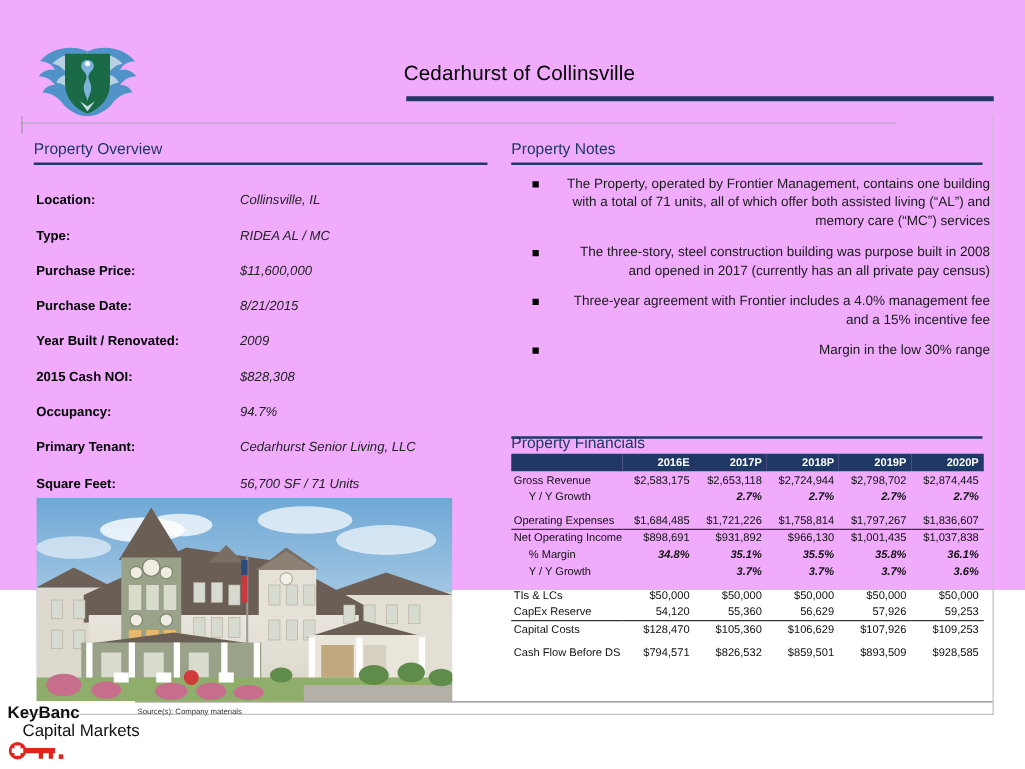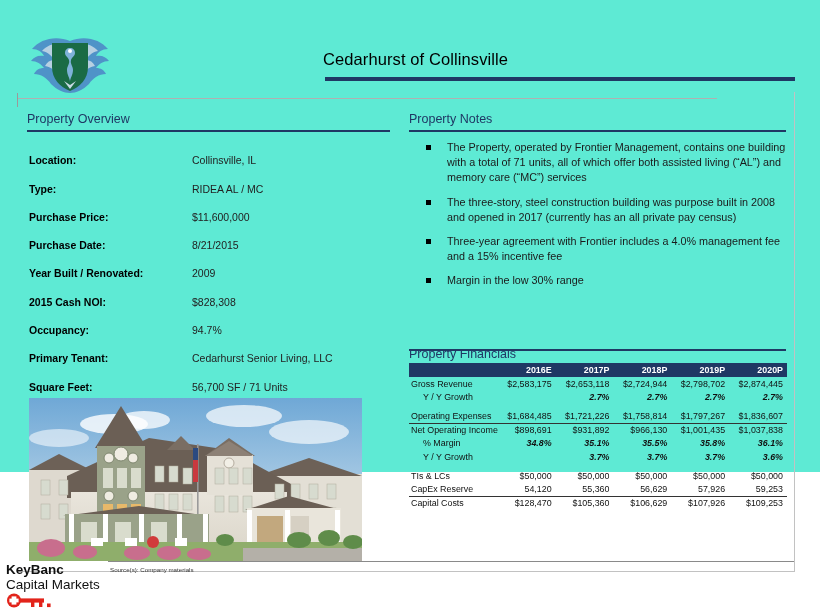--- a/index.html
+++ b/index.html
@@ -6,21 +6,21 @@
   html, body {
     margin: 0; padding: 0;
     width: 820px; height: 615px;
     background: #ffffff;
     font-family: "Liberation Sans", sans-serif;
     overflow: hidden;
   }
   #slide {
     position: relative;
     width: 820px; height: 472px;
-    background: #5eead4;
+    background: #f0abfc;
   }
 
   
   #logo-emblem {
     position: absolute; left: 26px; top: 33px;
     width: 88px; height: 62px;
   }
   #slide-title {
     position: absolute; left: 323px; top: 50px;
     font-size: 16.5px; color: #000000;
@@ -74,21 +74,21 @@
     width: 360px;
   }
   .ov-row {
     display: flex; height: 28.3px; align-items: flex-end;
   }
   .ov-label {
     width: 163px; flex: 0 0 163px;
     font-size: 10.5px; font-weight: bold; color: #000;
   }
   .ov-value {
-    font-size: 10.5px; color: #222;
+    font-size: 10.5px; color: #222; font-style: italic;
   }
 
   
   #photo {
     position: absolute; left: 29px; top: 398px;
     width: 333px; height: 163px;
     overflow: hidden;
     border: 0;
   }
   #photo svg { display:block; }
@@ -97,20 +97,21 @@
   #notes-list {
     position: absolute; left: 414px; top: 140px;
     width: 378px;
   }
   .note {
     position: relative;
     padding-left: 33px;
     margin-bottom: 9px;
     font-size: 10.8px; color: #1a1a1a;
     line-height: 15.2px;
+    text-align: right;
   }
   .note .bullet {
     position: absolute; left: 12px; top: 5px;
     width: 5px; height: 5px; background: #000;
   }
 
   
   #fin-table {
     position: absolute; left: 409px; top: 363px;
     width: 378px;
@@ -144,21 +145,21 @@
   }
   #source-text {
     position: absolute; left: 110px; top: 566px;
     font-size: 6.2px; color: #333;
   }
   #keybanc {
     position: absolute; left: 6px; top: 562px;
     width: 120px;
   }
   #kb-line1 { font-size: 13.5px; font-weight: bold; color: #111; line-height: 15px; }
-  #kb-line2 { font-size: 13.5px; color: #111; line-height: 15px; }
+  #kb-line2 { font-size: 13.5px; color: #111; line-height: 15px; margin-left: 12px; }
   #kb-key { margin-top: 1px; }
   #page-num {
     position: absolute; left: 772px; top: 589px;
     font-size: 11px; font-weight: bold; color: #111; margin-top: 44px;
   }
 </style>
 </head>
 <body>
 
 <div id="slide">
@@ -471,20 +472,28 @@
           <td class="lbl">Capital Costs</td>
           <td class="num">$128,470</td>
           <td class="num">$105,360</td>
           <td class="num">$106,629</td>
           <td class="num">$107,926</td>
           <td class="num">$109,253</td>
         </tr>
         <tr class="spacer">
           <td colspan="6"></td>
         </tr>
+        <tr>
+          <td class="lbl">Cash Flow Before DS</td>
+          <td class="num">$794,571</td>
+          <td class="num">$826,532</td>
+          <td class="num">$859,501</td>
+          <td class="num">$893,509</td>
+          <td class="num">$928,585</td>
+        </tr>
       </tbody>
   </table>
 
   <div id="source-rule"></div>
   <div id="source-text">Source(s): Company materials</div>
 
   <div id="keybanc">
     <div id="kb-line1">KeyBanc</div>
     <div id="kb-line2">Capital Markets</div>
     <div id="kb-key">

